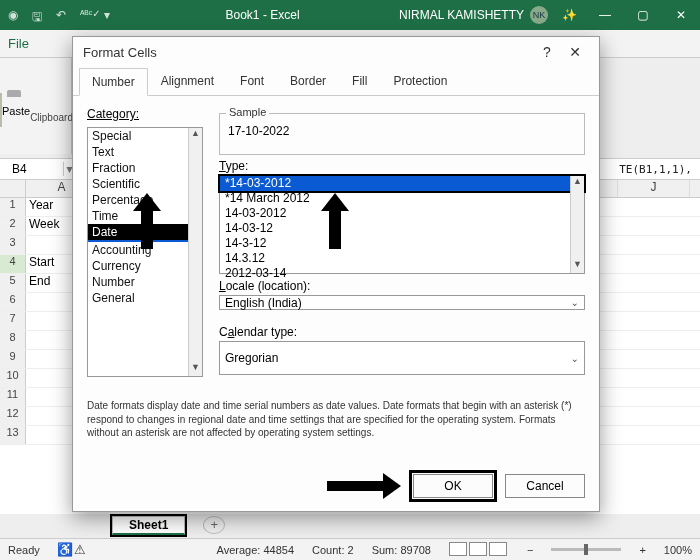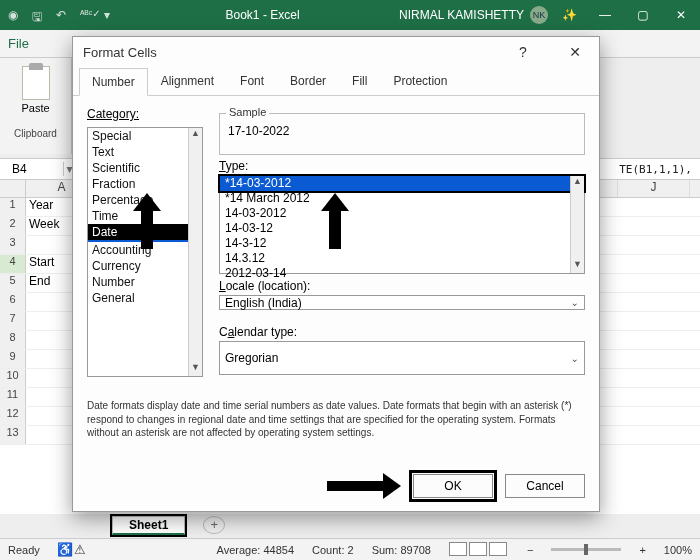--- a/index.html
+++ b/index.html
@@ -8,21 +8,21 @@
   .titlebar { height:30px; background:#1e6f46; display:flex; align-items:center; color:#fff; font-size:12px; }
   .titlebar .left-btns { display:flex; gap:10px; padding:0 8px; opacity:0.8;}
   .titlebar .doc { flex:1; text-align:center; display:flex; justify-content:center; gap:18px; align-items:center;}
   .titlebar .user { display:flex; align-items:center; gap:6px; padding-right:4px;}
   .titlebar .win-controls { display:flex; }
   .titlebar .win-btn { width:38px; height:30px; display:flex; align-items:center; justify-content:center; }
   .avatar { width:18px; height:18px; border-radius:50%; background:#8a8; display:flex; align-items:center; justify-content:center; font-size:9px; color:#134;}
   .mini-icon { width:14px; height:14px; display:inline-block; }
   
   .ribbon { height:28px; background:#f3f3f3; border-bottom:1px solid #ccc; display:flex; align-items:center; padding-left:8px; font-size:13px; color:#1e6f46;}
-  .clipboard-area { position:absolute; top:58px; left:0; width:72px; height:96px; background:#f3f3f3; border-right:1px solid #ccc; display:flex; flex-direction:column; align-items:center; justify-content:flex-start; padding-top:8px; font-size:11px;}
+  .clipboard-area { position:absolute; top:58px; left:0; width:72px; height:96px; background:#f3f3f3; border-right:1px solid #ccc; display:flex; align-items:center; justify-content:flex-start; padding-top:8px; font-size:11px;}
   .paste-icon { width:28px; height:34px; background:#fff; border:1px solid #bba; position:relative;}
   .paste-icon::before {content:""; position:absolute; top:-4px; left:6px; width:14px; height:7px; background:#aaa; border-radius:2px 2px 0 0;}
   .clipboard-label { margin-top:2px; }
   .clipboard-caption { font-size:10px; margin-top:14px; color:#444;}
   
   .formula-row { position:absolute; top:158px; left:0; right:0; height:22px; display:flex; align-items:center; font-size:12px; background:#fff; border-top:1px solid #ccc; border-bottom:1px solid #ccc;}
   .namebox { width:64px; border-right:1px solid #ccc; padding:0 12px; background:#fff;}
   .namebox-dd { width:12px; border-right:1px solid #ccc; text-align:center; color:#777;}
   .fx { width:22px; text-align:center; font-style:italic; color:#555;}
   .formula-tail { margin-left:auto; padding-right:8px; font-family:Consolas,monospace; color:#222; font-size:11px;}
@@ -41,21 +41,21 @@
   .sheettab { padding:1px 16px; background:#fff; border:1px solid #bbb; border-bottom:2px solid #1e6f46; font-weight:600; box-shadow:0 0 0 2px #000;}
   .sheet-add { width:22px; height:18px; border:1px solid #bbb; margin-left:6px; text-align:center; line-height:16px; border-radius:50%; font-size:13px; color:#666;}
   
   .statusbar { position:absolute; bottom:0; left:0; right:0; height:22px; background:#f3f3f3; border-top:1px solid #ccc; display:flex; align-items:center; font-size:11px; color:#333; padding:0 8px; gap:18px;}
   .statusbar .spacer { flex:1;}
   .zoom-slider { width:70px; height:3px; background:#bbb; position:relative; display:inline-block; vertical-align:middle;}
   .zoom-slider::after { content:""; position:absolute; top:-4px; left:33px; width:4px; height:11px; background:#666;}
   .view-btn { width:18px; height:14px; border:1px solid #888; display:inline-block; margin-right:2px; background:#fff;}
   
   .dialog { position:absolute; top:36px; left:72px; width:528px; height:476px; background:#fdfdfd; border:1px solid #999; box-shadow:0 6px 20px rgba(0,0,0,0.4);}
-  .dlg-title { height:30px; display:flex; align-items:center; padding:0 10px; font-size:13px; color:#333;gap:24px;}
+  .dlg-title { height:30px; display:flex; align-items:center; padding:0 10px; font-size:13px; color:#333;}
   .dlg-title .spacer{flex:1;}
   .dlg-title .qm, .dlg-title .xx { width:28px; text-align:center; font-size:14px; color:#333;}
   .tabs { display:flex; border-bottom:1px solid #ccc; padding-left:6px; font-size:12px;}
   .tab { padding:6px 12px; color:#333; border:1px solid transparent; border-bottom:none; position:relative;}
   .tab.active { border-color:#ccc; background:#fdfdfd; top:1px; border-bottom:1px solid #fdfdfd;}
   .dlg-body { position:absolute; top:60px; left:0; right:0; bottom:0; padding:10px 14px 10px 14px; font-size:12px;}
   .catlabel { text-decoration:underline;}
   .catlist { position:absolute; top:30px; left:14px; width:116px; height:250px; border:1px solid #999; background:#fff; overflow:hidden;}
   .catlist .item { padding:1px 4px; font-size:12px; color:#111;}
   .catlist .item.sel { background:#000; color:#fff; border-bottom:2px solid #0a5bd3;}
@@ -224,22 +224,22 @@
     <div class="tab">Font</div>
     <div class="tab">Border</div>
     <div class="tab">Fill</div>
     <div class="tab">Protection</div>
   </div>
   <div class="dlg-body">
     <div class="catlabel"><span style="text-decoration:underline">C</span>ategory:</div>
     <div class="catlist" id="catlist">
         <div class="item">Special</div>
         <div class="item">Text</div>
+        <div class="item">Fraction</div>
         <div class="item">Scientific</div>
-        <div class="item">Fraction</div>
         <div class="item">Percentage</div>
         <div class="item">Time</div>
         <div class="item sel">Date</div>
         <div class="item">Accounting</div>
         <div class="item">Currency</div>
         <div class="item">Number</div>
         <div class="item">General</div>
         <div class="catlist-sb">
         <div class="sb-btn">▲</div>
         <div style="position:absolute;bottom:0;width:100%">

